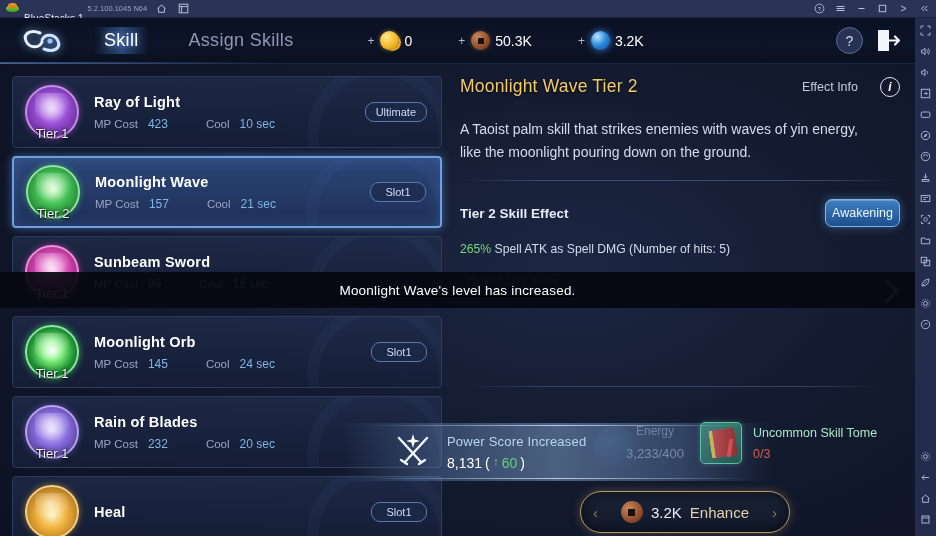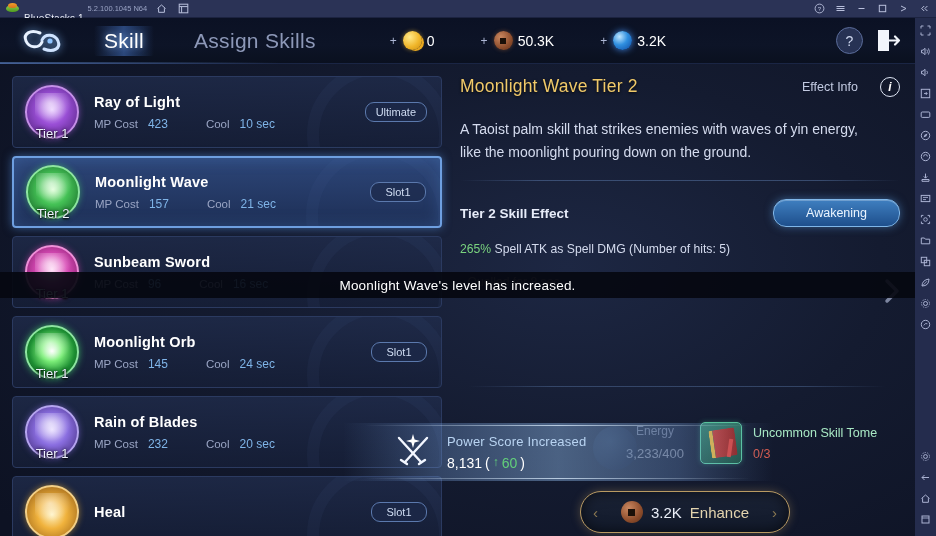--- a/index.html
+++ b/index.html
@@ -66,21 +66,21 @@
     background: linear-gradient(90deg, rgba(120,170,255,.45), rgba(120,170,255,0));
   }
   .nav-emblem {
     width: 56px; height: 32px; margin-left: 14px;
     position: relative; flex: none;
     display: flex; align-items: center; justify-content: center;
   }
   .nav-emblem svg { filter: drop-shadow(0 0 4px rgba(130,190,255,.8)); }
   .tabs { display: flex; align-items: center; margin-left: 24px; gap: 30px; }
   .tab {
-    font-size: 21px; color: #8d98b8; letter-spacing: .3px;
+    font-size: 18px; color: #8d98b8; letter-spacing: .3px;
     padding: 3px 10px; border-radius: 3px; cursor: pointer;
   }
   .tab.active {
     color: #ffffff;
     background: linear-gradient(90deg, rgba(60,100,175,0), rgba(70,115,195,.55), rgba(60,100,175,0));
     text-shadow: 0 0 6px rgba(150,200,255,.7);
   }
   .currencies { display: flex; align-items: center; margin-left: 64px; gap: 46px; }
   .cur { display: flex; align-items: center; gap: 5px; }
   .cur-plus { color: #aeb8d6; font-size: 12px; margin-right: 1px; }
@@ -195,21 +195,21 @@
     max-width: 400px;
   }
   .dt-divider {
     margin-top: 16px; height: 1px;
     background: linear-gradient(90deg, rgba(120,160,220,0), rgba(120,160,220,.35) 18%, rgba(120,160,220,.35) 82%, rgba(120,160,220,0));
   }
   .dt-effect { margin-top: 18px; position: relative; }
   .dt-eff-head { display: flex; align-items: center; }
   .dt-eff-title { font-size: 13.5px; color: #e6ebf8; font-weight: bold; }
   .awakening-btn {
-    margin-left: auto; padding: 6px 32px; border-radius: 13px;
+    margin-left: auto; padding: 6px 6px; border-radius: 7px;
     font-size: 12.5px; color: #eaf4ff; cursor: pointer;
     background: linear-gradient(180deg, #3f7fc0, #1e4f8c);
     border: 1px solid #7fb6e8;
     box-shadow: 0 0 8px rgba(90,160,230,.5), inset 0 1px 0 rgba(255,255,255,.25);
   }
   .dt-eff-line { margin-top: 13px; font-size: 12.2px; color: #d4dbee; line-height: 1.6; }
   .pct { color: #7ad47f; }
   .dt-eff-faded { color: #c9a08a; opacity: .55; }
   .dt-divider2 {
     position: absolute; left: 8px; top: 310px; width: 418px; height: 1px;
@@ -297,23 +297,23 @@
   .enh-chev.l { left: 12px; } .enh-chev.r { right: 12px; }
 
   
   .next-arrow {
     position: absolute; left: 876px; top: 252px; width: 32px; height: 42px;
     display: flex; align-items: center; justify-content: center; cursor: pointer;
   }
 
   
   .toast {
-    position: absolute; left: 0; top: 254px; width: 915px; height: 26px;
+    position: absolute; left: 0; top: 254px; width: 915px; height: 36px;
     background: rgba(5,8,16,.92);
-    display: flex; align-items: center; justify-content: center;
+    display: flex; align-items: center; justify-content: center; text-decoration: underline;
   }
   .toast-text { font-size: 13.5px; color: #ffffff; letter-spacing: .2px; }
 
   
   .sidebar {
     position: absolute; top: 18px; right: 0; width: 21px; height: 518px;
     background: #242c4d;
     display: flex; flex-direction: column; align-items: center;
     padding-top: 4px; gap: 4px;
   }

